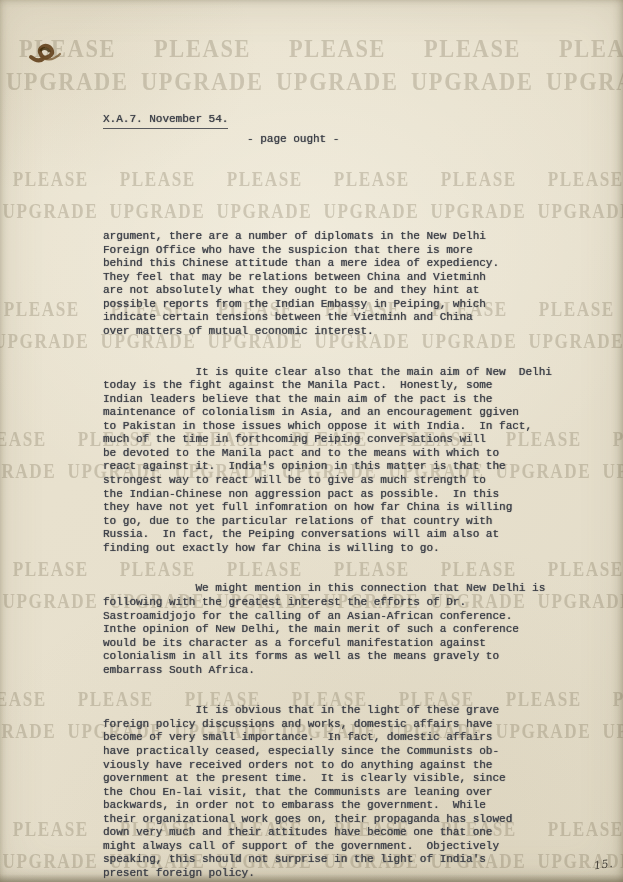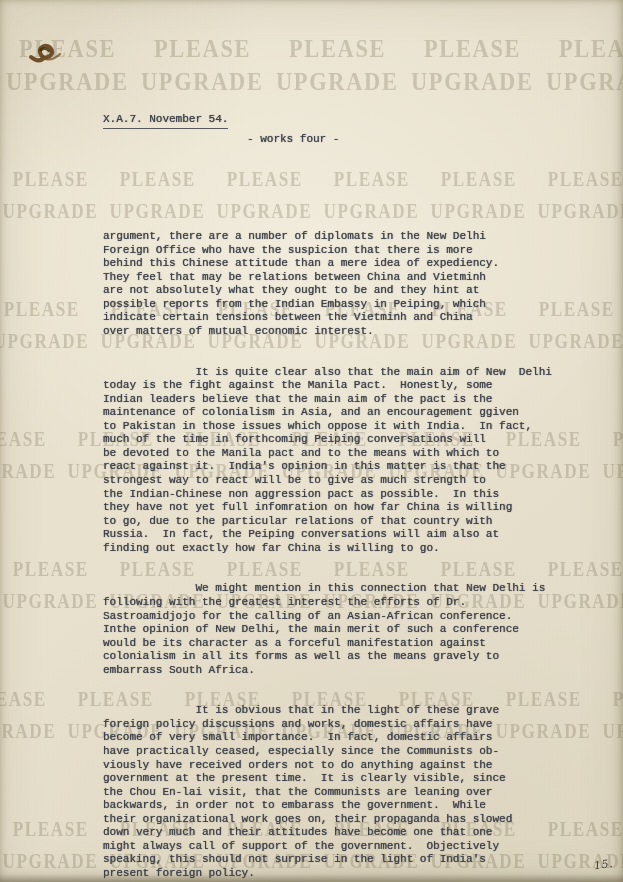--- a/index.html
+++ b/index.html
@@ -349,21 +349,21 @@
     </div>
 
   <svg class="smudge" width="40" height="30" viewBox="0 0 40 30">
     <path d="M4 16 C9 20 13 21 17 17 C13 14 11 9 15 6 C19 3 24 6 25 10 C26 14 21 17 16 17" fill="none" stroke="#5a3710" stroke-width="4" stroke-linecap="round" opacity="0.85"></path>
     <path d="M16 17 C22 20 28 18 33 13" fill="none" stroke="#6b4a1f" stroke-width="2.2" stroke-linecap="round" opacity="0.7"></path>
     <path d="M14 9 C16 7 20 7 22 10" fill="none" stroke="#3f2a08" stroke-width="3" stroke-linecap="round" opacity="0.8"></path>
   </svg>
 
   <div class="typed">
     <span class="doc-ref">X.A.7. November 54.</span>
-    <div class="page-label">- works four -</div>
+    <div class="page-label">- page ought -</div>
 
     <div class="body-block">
       <div class="para">argument, there are a number of diplomats in the New Delhi
 Foreign Office who have the suspicion that there is more
 behind this Chinese attitude than a mere idea of expediency.
 They feel that may be relations between China and Vietminh
 are not absolutely what they ought to be and they hint at
 possible reports from the Indian Embassy in Peiping, which
 indicate certain tensions between the Vietminh and China
 over matters of mutual economic interest.</div>

